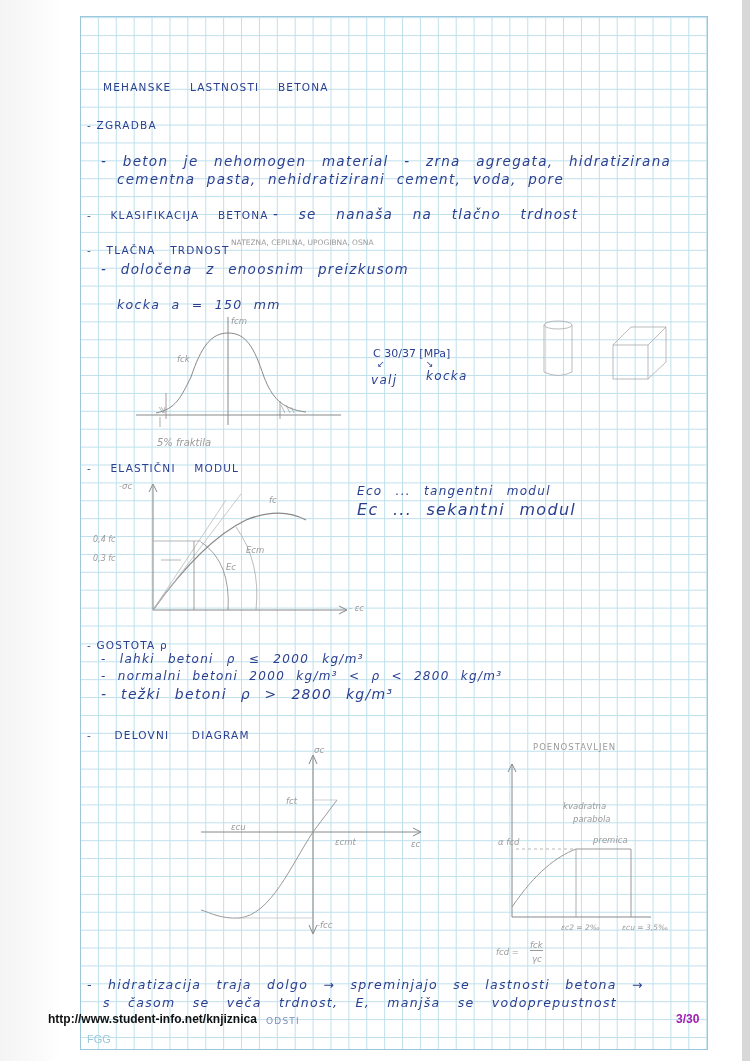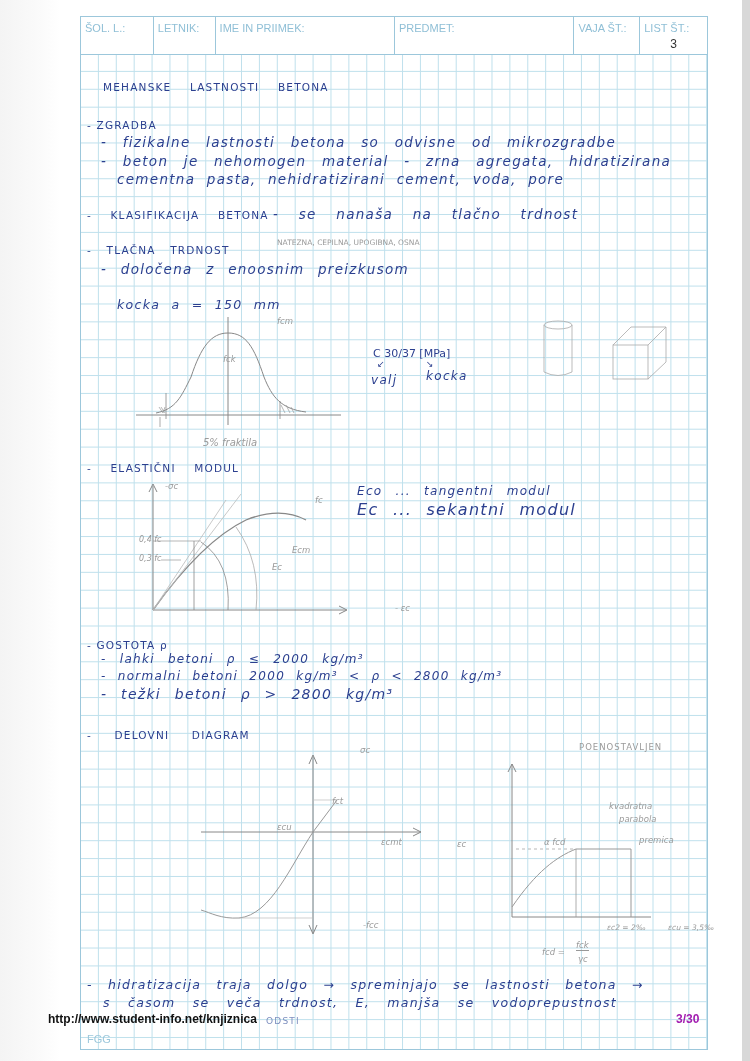--- a/index.html
+++ b/index.html
@@ -17,60 +17,38 @@
            background-size:17.9px 17.9px; background-position:-1px 36px; }
   .header { position:absolute; left:0; top:0; right:0; height:37px; background:#ffffff;
             border-bottom:1px solid #9cc7db; display:flex; }
   .hcell { border-right:1px solid #9cc7db; box-sizing:border-box; font-size:11px; color:#8fbfd6;
            padding:5px 4px; position:relative; }
   .hcell:last-child { border-right:none; }
   .hval { position:absolute; left:0; right:0; bottom:3px; text-align:center; color:#333; font-size:12px; }
   .hw { position:absolute; font-family:"DejaVu Sans", sans-serif; color:#2b3f8f; white-space:nowrap; }
   .caps { font-size:10.5px; letter-spacing:1.2px; }
   .script { font-size:13.5px; letter-spacing:1.3px; font-style:italic; }
-  .pencil { color:#9a9a9a; font-size:8.5px; font-style:italic;margin-left:46px; }
+  .pencil { color:#9a9a9a; font-size:8.5px; font-style:italic; }
   .footer-url { position:absolute; left:48px; top:1012px; font-weight:bold; font-size:12px; color:#111;
                 font-family:"Liberation Sans", sans-serif; }
   .footer-page { position:absolute; left:676px; top:1012px; font-weight:bold; font-size:12px; color:#a21caf; }
   .fgg { position:absolute; left:6px; bottom:4px; color:#9cc7db; font-size:11px; }
   svg { position:absolute; overflow:visible; }
 </style>
 </head>
 <body>
 
 <div class="scan-edge"></div>
 <div class="scan-edge-r"></div>
 
 <div class="sheet">
-  <div class="header">
-    <div class="hcell" style="width:73px">
-      <span>ŠOL. L.:</span>
-    </div>
-    <div class="hcell" style="width:62px">
-      <span>LETNIK:</span>
-    </div>
-    <div class="hcell" style="width:180px">
-      <span>IME IN PRIIMEK:</span>
-    </div>
-    <div class="hcell" style="width:180px">
-      <span>PREDMET:</span>
-    </div>
-    <div class="hcell" style="width:66px">
-      <span>VAJA ŠT.:</span>
-    </div>
-    <div class="hcell" style="width:67px">
-      <span>LIST ŠT.:</span>
-      <span class="hval">3</span>
-    </div>
-  </div>
 
   <div class="hw caps" style="left:22px;top:64px;word-spacing:14px">MEHANSKE LASTNOSTI BETONA</div>
 
   <div class="hw caps" style="left:6px;top:102px">- ZGRADBA</div>
-  <div class="hw script" style="left:20px;top:117px;word-spacing:10px">- fizikalne lastnosti betona so odvisne od mikrozgradbe</div>
   <div class="hw script" style="left:20px;top:136px;word-spacing:10px">- beton je nehomogen material - zrna agregata, hidratizirana</div>
   <div class="hw script" style="left:36px;top:154px;word-spacing:6px">cementna pasta, nehidratizirani cement, voda, pore</div>
 
   <div class="hw caps" style="left:6px;top:192px;word-spacing:14px">- KLASIFIKACIJA BETONA</div>
   <div class="hw script" style="left:192px;top:189px;word-spacing:14px">- se nanaša na tlačno trdnost</div>
 
   <div class="hw caps" style="left:6px;top:227px;word-spacing:10px">- TLAČNA TRDNOST</div>
   <div class="hw pencil" style="left:150px;top:221px;font-style:normal;font-size:7.5px">NATEZNA, CEPILNA, UPOGIBNA, OSNA</div>
   <div class="hw script" style="left:20px;top:244px;word-spacing:8px">- določena z enoosnim preizkusom</div>
   <div class="hw script" style="left:36px;top:280px;word-spacing:6px;font-size:12.5px">kocka  a = 150 mm</div>

